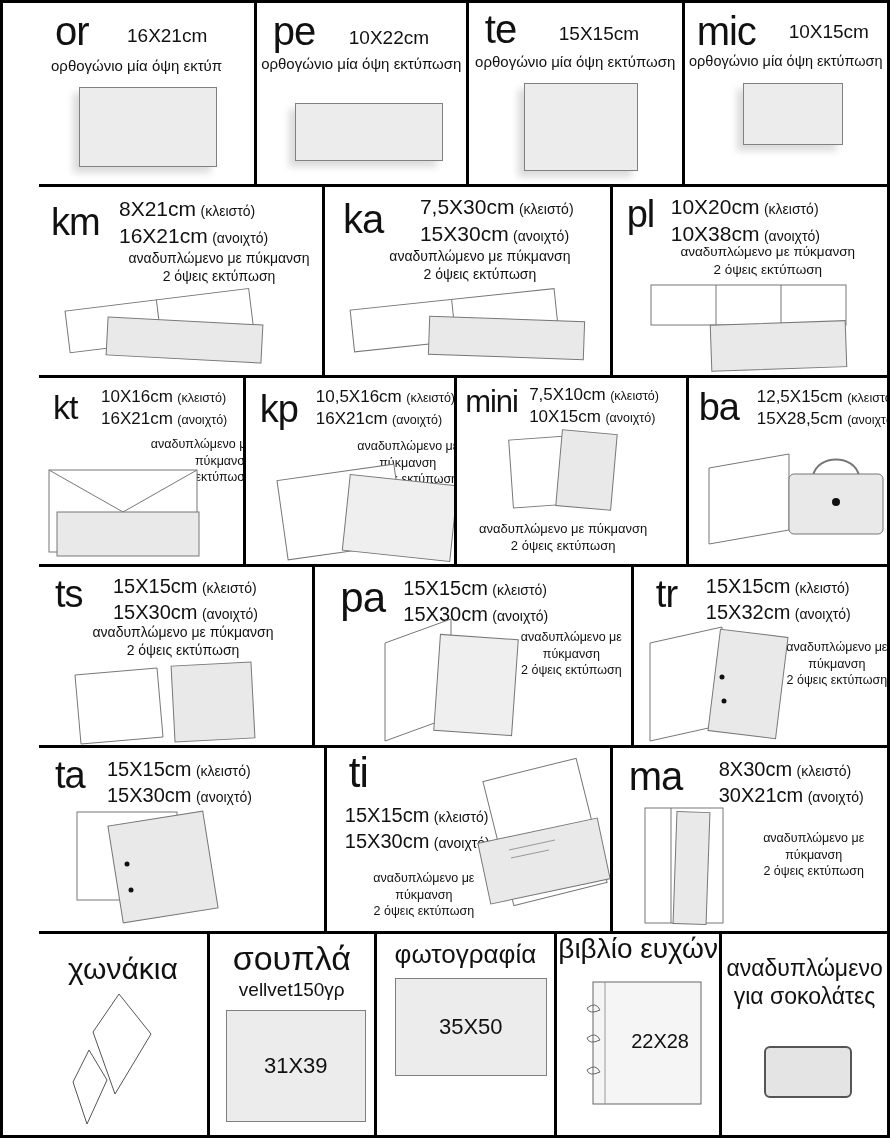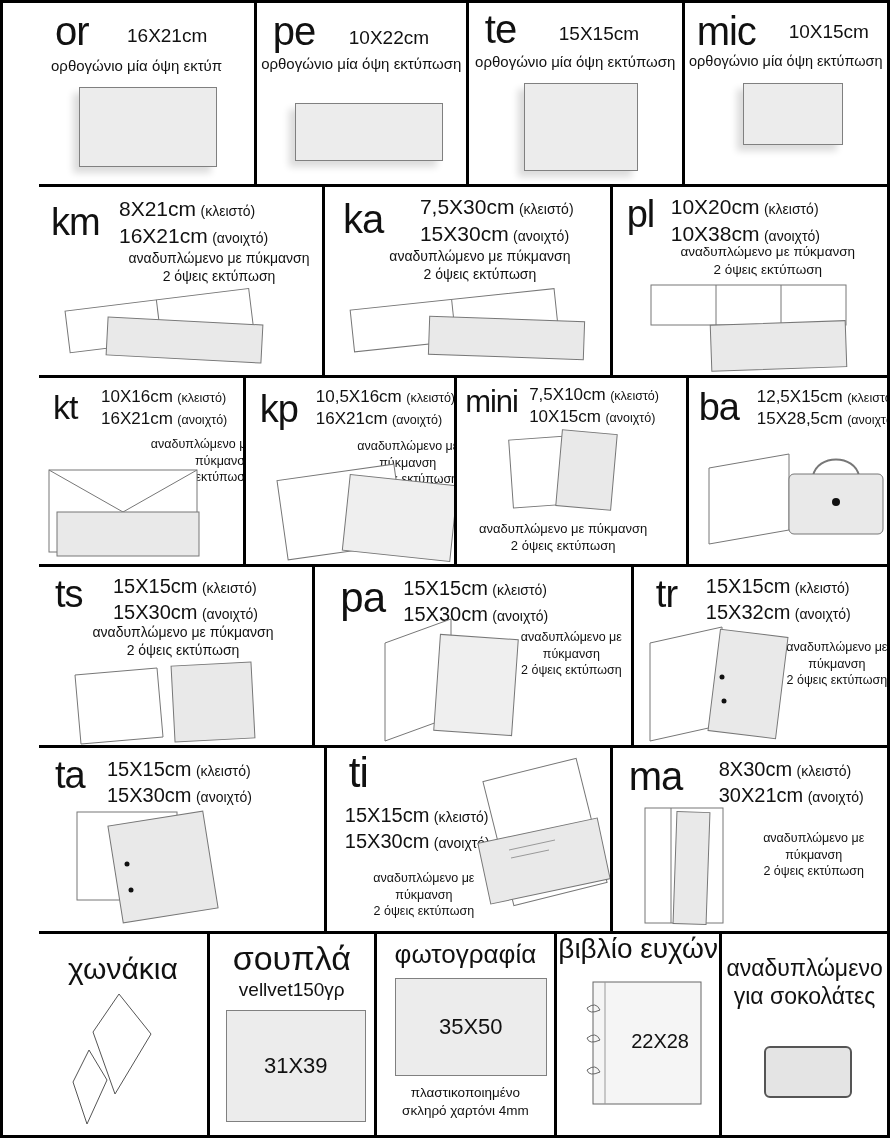--- a/index.html
+++ b/index.html
@@ -318,24 +318,20 @@
       <div class="gray-box" style="left:16px;top:76px;width:140px;height:112px">
         <span class="boxnum">31X39</span>
       </div>
     </div>
 
     <div class="cell" style="width:188px">
       <div class="bigtitle" style="top:6px;font-size:26px">φωτογραφία</div>
       <div class="gray-box" style="left:18px;top:44px;width:152px;height:98px">
         <span class="boxnum">35X50</span>
       </div>
-      <div class="bigtitle" style="top:150px;font-size:13.5px;line-height:1.35">
-        <div>πλαστικοποιημένο</div>
-        <div>σκληρό χαρτόνι 4mm</div>
-      </div>
     </div>
 
     <div class="cell" style="width:172px">
       <div class="bigtitle" style="top:0;font-size:28px">βιβλίο ευχών</div>
       <div class="illus" style="left:20px;top:42px;width:132px;height:140px">
         <svg width="132" height="140" viewBox="0 0 132 140">
           <rect x="16" y="6" width="108" height="122" fill="#f5f5f5" stroke="#666"></rect>
           <line x1="28" y1="6" x2="28" y2="128" stroke="#999"></line>
           <path d="M10,32 q9,-7 13,2 q-11,5 -13,-2 M10,62 q9,-7 13,2 q-11,5 -13,-2 M10,94 q9,-7 13,2 q-11,5 -13,-2" fill="none" stroke="#666"></path>
         </svg>

